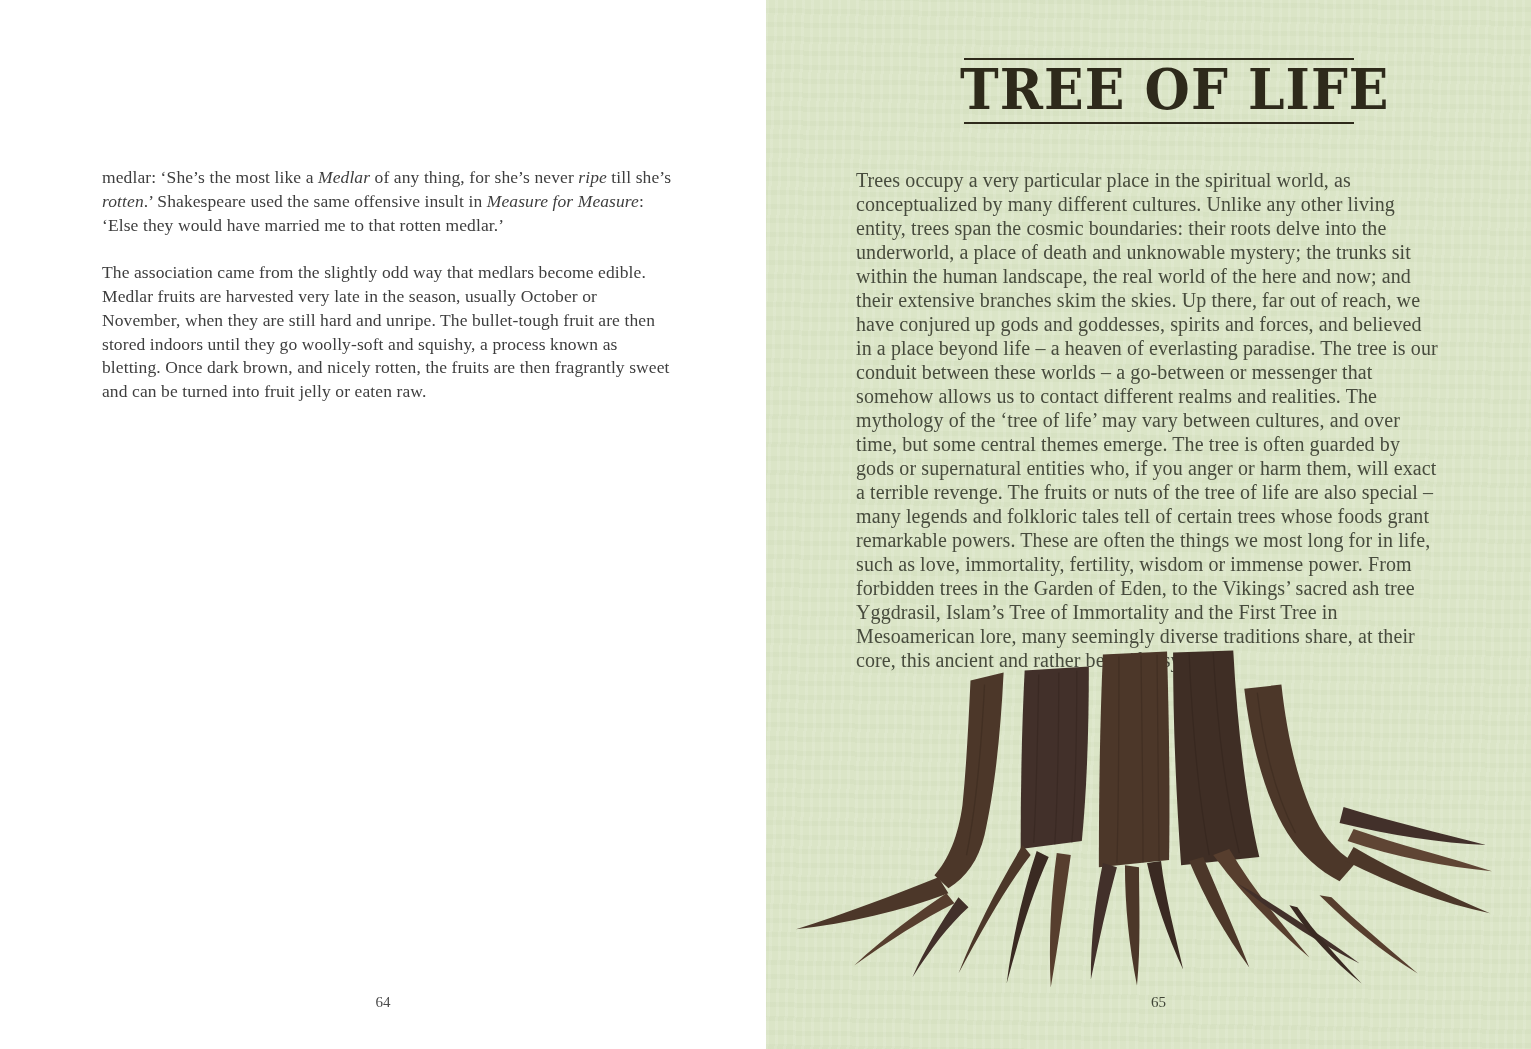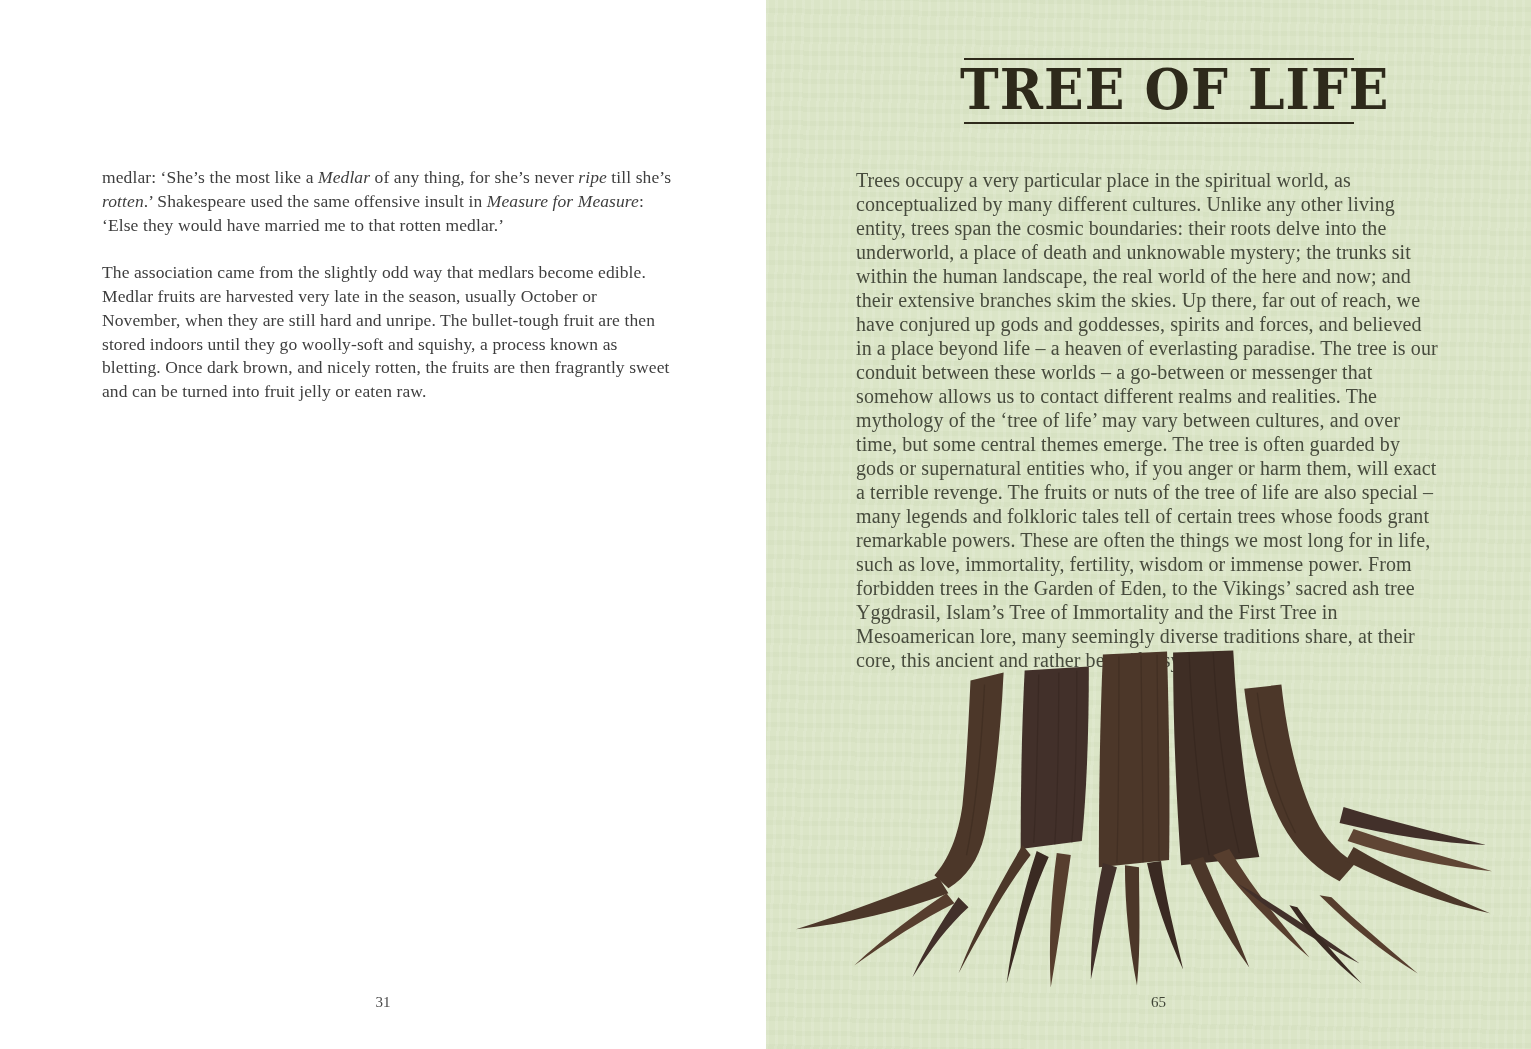--- a/index.html
+++ b/index.html
@@ -63,21 +63,21 @@
 </head>
 <body>
 
 <div class="spread">
 
   <div class="page-left">
     <div class="left-text">
       <p><span>medlar: ‘She’s the most like a </span><span class="italic">Medlar</span><span> of any thing, for she’s never </span><span class="italic">ripe</span><span> till she’s </span><span class="italic">rotten</span><span>.’ Shakespeare used the same offensive insult in </span><span class="italic">Measure for Measure</span><span>: ‘Else they would have married me to that rotten medlar.’</span></p>
       <p>The association came from the slightly odd way that medlars become edible. Medlar fruits are harvested very late in the season, usually October or November, when they are still hard and unripe. The bullet-tough fruit are then stored indoors until they go woolly-soft and squishy, a process known as bletting. Once dark brown, and nicely rotten, the fruits are then fragrantly sweet and can be turned into fruit jelly or eaten raw.</p>
     </div>
-    <div class="page-num">31</div>
+    <div class="page-num">64</div>
   </div>
 
   <div class="page-right">
 
     <div class="title-block">
       <div class="title-rule"></div>
       <div class="chapter-title">TREE OF LIFE</div>
       <div class="title-rule"></div>
     </div>
 

